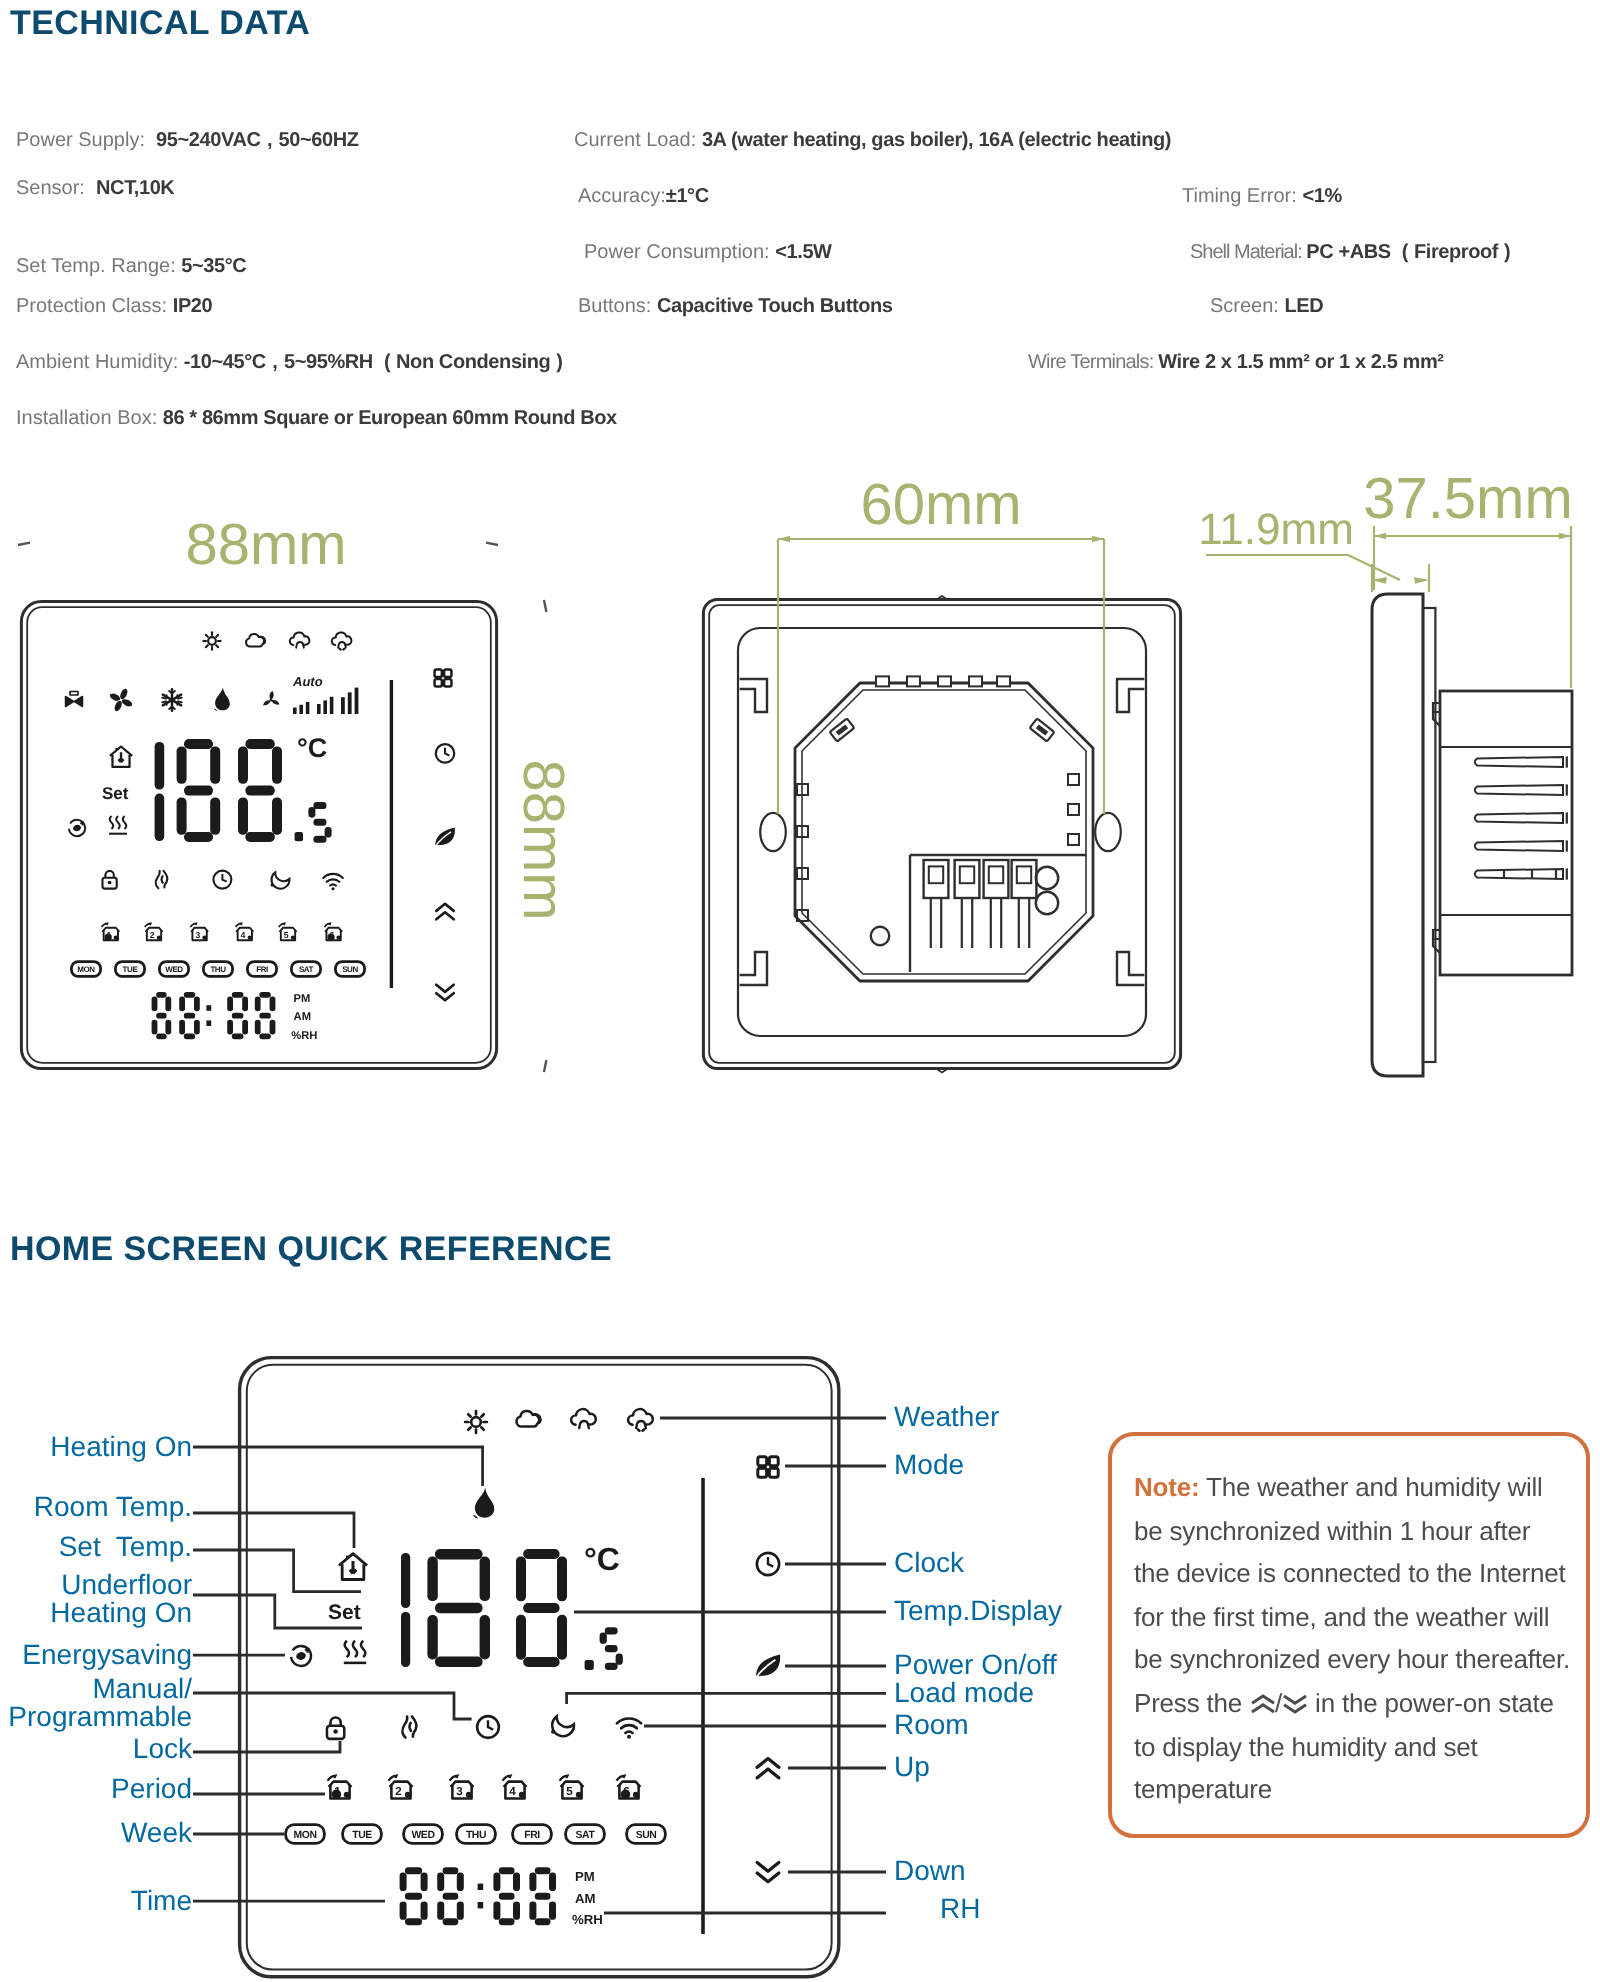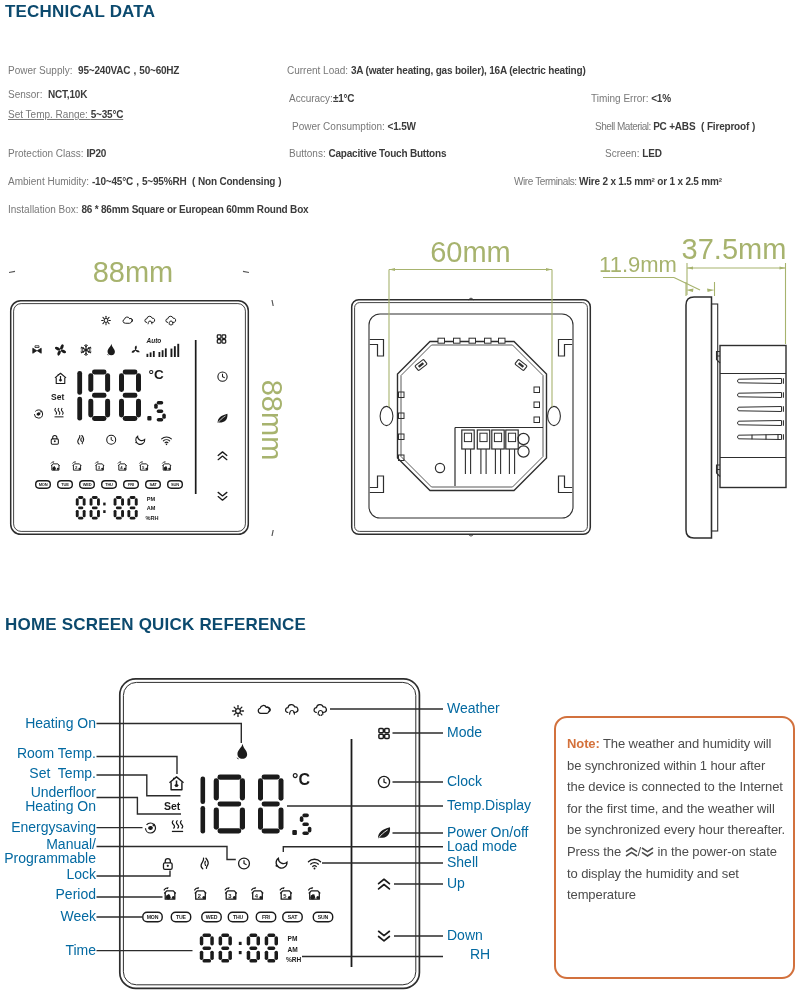--- a/index.html
+++ b/index.html
@@ -3,40 +3,40 @@
 <meta charset="utf-8">
 <style>
 html,body{margin:0;padding:0;background:#fff;}
 body{width:800px;height:991px;position:relative;font-family:"Liberation Sans",sans-serif;overflow:hidden;}
 .abs{position:absolute;white-space:nowrap;}
 h1{position:absolute;margin:0;font-size:17px;font-weight:bold;color:#0c4a6e;letter-spacing:0.2px;white-space:nowrap;}
 .spec{font-size:10px;color:#787878;}
 .spec b{color:#3b3b3b;font-weight:bold;letter-spacing:-0.2px;}
 .spec .cj{display:inline-block;width:9px;text-align:center;}
 .lab{font-size:14px;font-weight:normal;color:#0369a1;line-height:13.5px;}
-.note{position:absolute;left:554px;top:716px;width:241px;height:263px;box-sizing:border-box;white-space:nowrap;border:2.2px solid #d2713d;border-radius:13px;padding:15px 0 0 11px;font-size:13px;letter-spacing:-0.1px;line-height:21.6px;color:#4c4c4c;}
+.note{position:absolute;left:554px;top:716px;width:241px;height:203px;box-sizing:border-box;white-space:nowrap;border:2.2px solid #d2713d;border-radius:13px;padding:15px 0 0 11px;font-size:13px;letter-spacing:-0.1px;line-height:21.6px;color:#4c4c4c;}
 .note .nt{color:#d4713b;font-weight:bold;}
 svg text{font-family:"Liberation Sans",sans-serif;}
 </style>
 </head>
 <body>
 
 <h1 style="left:5px;top:2px;">TECHNICAL DATA</h1>
 
 <div class="abs spec" style="left:8px;top:65px;">Power Supply:&nbsp; <b>95~240VAC<span class="cj">,</span>50~60HZ</b></div>
 
 <div class="abs spec" style="left:287px;top:65px;">Current Load: <b>3A (water heating, gas boiler), 16A (electric heating)</b></div>
 
 <div class="abs spec" style="left:8px;top:89px;">Sensor:&nbsp; <b>NCT,10K</b></div>
 
 <div class="abs spec" style="left:289px;top:93px;">Accuracy:<b>±1°C</b></div>
 
 <div class="abs spec" style="left:591px;top:93px;">Timing Error: <b>&lt;1%</b></div>
 
-<div class="abs spec" style="left:8px;top:109px;text-decoration:underline;">Set Temp. Range: <b>5~35°C</b></div>
+<div class="abs spec" style="left:8px;top:128px;">Set Temp. Range: <b>5~35°C</b></div>
 
 <div class="abs spec" style="left:292px;top:121px;">Power Consumption: <b>&lt;1.5W</b></div>
 
 <div class="abs spec" style="left:595px;top:121px;letter-spacing:-0.5px;">Shell Material: <b>PC +ABS <span class="cj">(</span>Fireproof<span class="cj">)</span></b></div>
 
 <div class="abs spec" style="left:8px;top:148px;">Protection Class: <b>IP20</b></div>
 
 <div class="abs spec" style="left:289px;top:148px;">Buttons: <b>Capacitive Touch Buttons</b></div>
 
 <div class="abs spec" style="left:605px;top:148px;">Screen: <b>LED</b></div>
@@ -797,21 +797,21 @@
 <div class="abs lab" style="left:447px;top:726px;">Mode</div>
 
 <div class="abs lab" style="left:447px;top:775px;">Clock</div>
 
 <div class="abs lab" style="left:447px;top:799px;">Temp.Display</div>
 
 <div class="abs lab" style="left:447px;top:826px;">Power On/off</div>
 
 <div class="abs lab" style="left:447px;top:839.5px;">Load mode</div>
 
-<div class="abs lab" style="left:447px;top:856px;">Shell</div>
+<div class="abs lab" style="left:447px;top:856px;">Room</div>
 
 <div class="abs lab" style="left:447px;top:877px;">Up</div>
 
 <div class="abs lab" style="left:447px;top:929px;">Down</div>
 
 <div class="abs lab" style="left:447px;top:947.5px;padding-left:23px;">RH</div>
 
 <div class="note"><span class="nt">Note:</span> The weather and humidity will<br>
 be synchronized within 1 hour after<br>
 the device is connected to the Internet<br>

